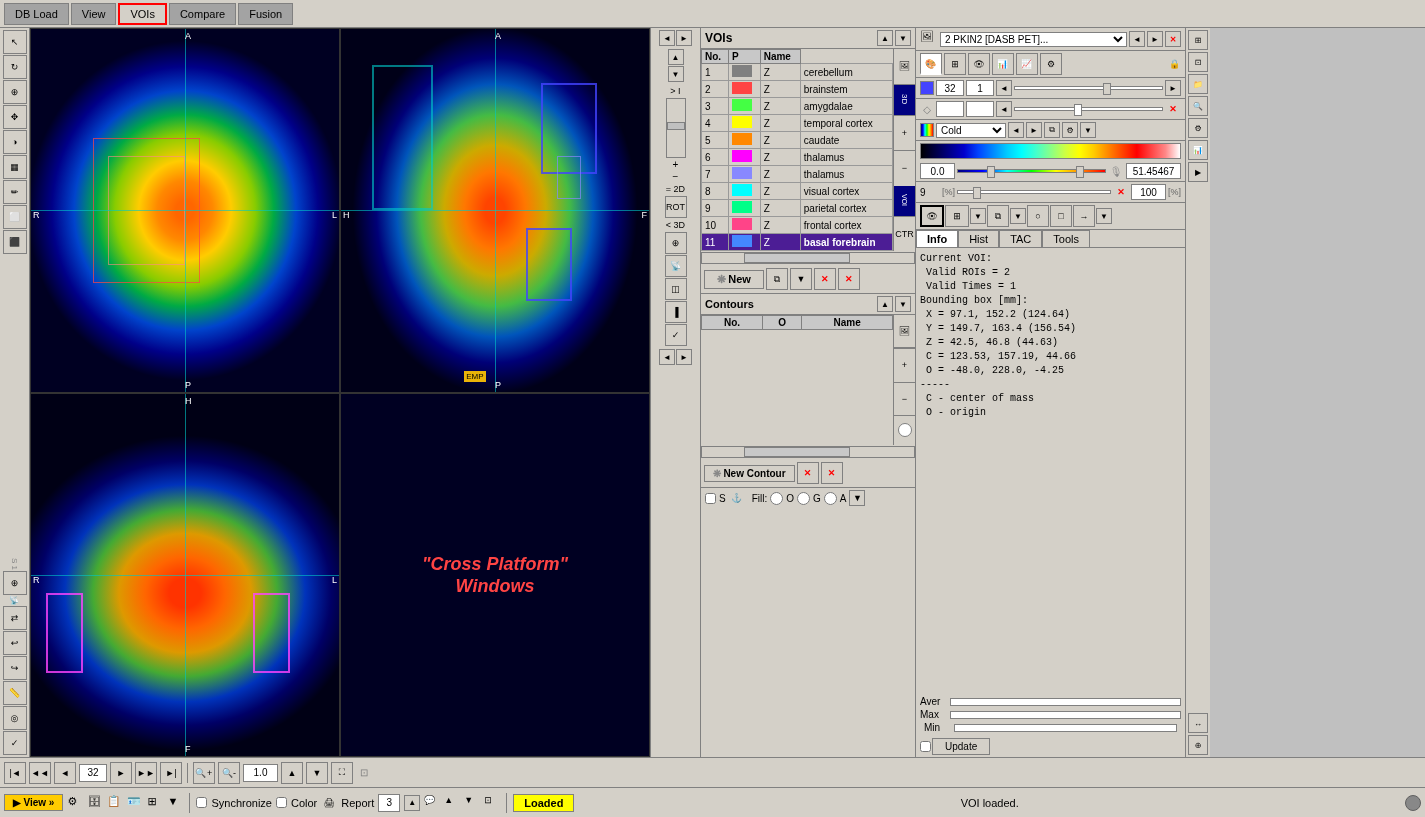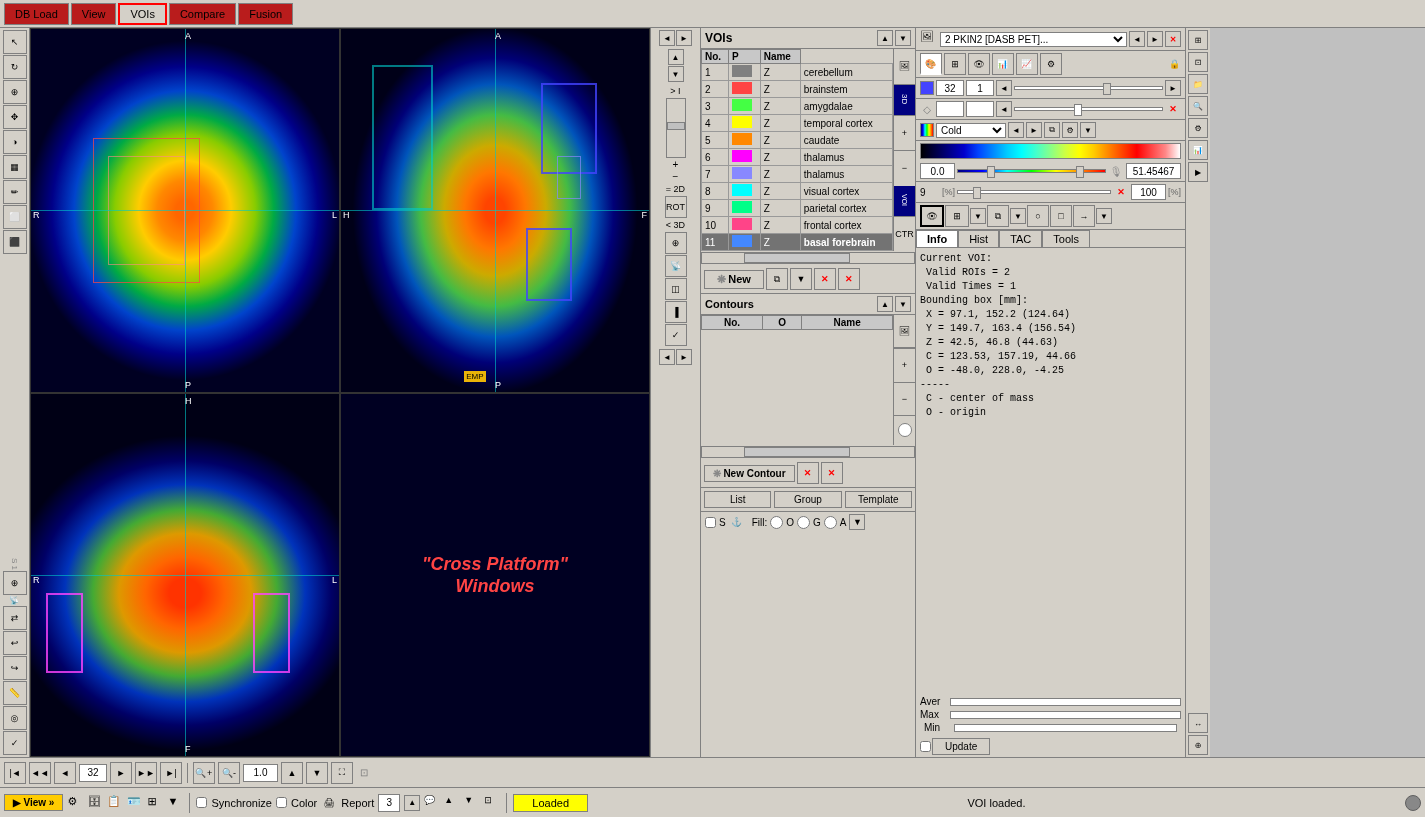--- a/index.html
+++ b/index.html
@@ -1,20 +1,20 @@
 <!DOCTYPE html>
 <html><head>
   <meta charset="utf-8">
   <style>
     * { box-sizing: border-box; margin: 0; padding: 0; }
     body { background: #c0c0c0; font-family: Arial, sans-serif; font-size: 11px; width: 1425px; height: 817px; overflow: hidden; }
 
     
     .menu-bar { display: flex; align-items: center; background: #d4d0c8; border-bottom: 1px solid #808080; height: 28px; padding: 2px 4px; gap: 2px; }
-    .menu-btn { padding: 2px 10px; border: 1px solid #808080; background: #b91c1c; cursor: pointer; font-size: 11px; height: 22px; }
+    .menu-btn { padding: 2px 10px; border: 1px solid #808080; background: #a3a3a3; cursor: pointer; font-size: 11px; height: 22px; }
     .menu-btn.active { border: 2px solid #ff0000; background: #d4d0c8; }
 
     
     .tool-sidebar { width: 30px; background: #d4d0c8; display: flex; flex-direction: column; align-items: center; padding: 2px; gap: 1px; border-right: 1px solid #808080; }
     .tool-btn { width: 24px; height: 24px; background: #d4d0c8; border: 1px solid #808080; cursor: pointer; display: flex; align-items: center; justify-content: center; font-size: 9px; }
 
     
     .voi-table { width: 100%; border-collapse: collapse; font-size: 10px; }
     .voi-table th { background: #c8c8c8; border: 1px solid #808080; padding: 1px 3px; text-align: left; }
     .voi-table td { border: 1px solid #999; padding: 1px 3px; }
@@ -281,21 +281,21 @@
                 <td><div style="width: 20px; height: 12px; background: rgb(0, 255, 136); display: inline-block;"></div></td>
                 <td>Z</td>
                 <td>parietal cortex</td>
               </tr>
               <tr>
                 <td>10</td>
                 <td><div style="width: 20px; height: 12px; background: rgb(255, 68, 136); display: inline-block;"></div></td>
                 <td>Z</td>
                 <td>frontal cortex</td>
               </tr>
-              <tr style="background: #737373;">
+              <tr style="background: #4c1d95;">
                 <td style="color: white;">11</td>
                 <td><div style="width: 20px; height: 12px; background: rgb(68, 136, 255); display: inline-block;"></div></td>
                 <td style="color: white;">Z</td>
                 <td style="color: white; font-weight: bold;">basal forebrain</td>
               </tr>
             </tbody>
         </table>
       </div>
 
       <div style="display:flex; flex-direction:column; width:22px; border-left:1px solid #808080;">
@@ -363,25 +363,20 @@
 
     <div style="display:flex; align-items:center; padding:3px; gap:2px; border-bottom:1px solid #808080;">
       <button style="display:flex; align-items:center; gap:2px; padding:2px 8px; background:#d4d0c8; border:1px solid #808080; cursor:pointer; font-size:10px; font-weight:bold;">
         <span style="color:#888;">❋</span>
         <span>New Contour</span>
       </button>
       <div style="width:22px; height:22px; background:#d4d0c8; border:1px solid #808080; cursor:pointer; display:flex; align-items:center; justify-content:center; font-size:9px; color:#ff0000; font-weight:bold;">✕</div>
       <div style="width:22px; height:22px; background:#d4d0c8; border:1px solid #808080; cursor:pointer; display:flex; align-items:center; justify-content:center; font-size:9px; color:#ff0000; font-weight:bold;">✕</div>
     </div>
 
-    <div style="display:flex; gap:3px; padding:3px; border-bottom:1px solid #808080;">
-      <button style="flex:1; padding:2px 4px; background:#d4d0c8; border:1px solid #808080; cursor:pointer; font-size:10px;">List</button>
-      <button style="flex:1; padding:2px 4px; background:#d4d0c8; border:1px solid #808080; cursor:pointer; font-size:10px;">Group</button>
-      <button style="flex:1; padding:2px 4px; background:#d4d0c8; border:1px solid #808080; cursor:pointer; font-size:10px;">Template</button>
-    </div>
 
     <div style="display:flex; align-items:center; padding:2px 4px; gap:3px; font-size:10px;">
       <input type="checkbox" style="">
       <span>S</span>
       <div style="width:16px; height:16px; cursor:pointer; display:flex; align-items:center; justify-content:center; font-size:9px;">⚓</div>
       <span style="margin-left:4px;">Fill:</span>
       <input type="radio" name="fill" style="">
         <span>O</span>
       <input type="radio" name="fill" style="">
         <span>G</span>
@@ -573,16 +568,16 @@
   <span>Color</span>
   <div style="width:16px; height:16px; cursor:pointer; font-size:9px; display:flex; align-items:center; justify-content:center;">🖨</div>
   <span>Report</span>
   <input type="text" style="width: 22px; height: 18px; border: 1px solid rgb(128, 128, 128); text-align: center; font-size: 10px;" value="3">
   <div style="width:16px; height:16px; background:#d4d0c8; border:1px solid #808080; cursor:pointer; font-size:8px; display:flex; align-items:center; justify-content:center;">▲</div>
   <div style="width:16px; height:16px; cursor:pointer; font-size:9px;">💬</div>
   <div style="width:16px; height:16px; cursor:pointer; font-size:9px;">▲</div>
   <div style="width:16px; height:16px; cursor:pointer; font-size:9px;">▼</div>
   <div style="width:16px; height:16px; cursor:pointer; font-size:9px;">⊡</div>
   <div class="tb-sep"></div>
-  <div style="background:#ffff00; border:1px solid #808080; padding:2px 18px; font-weight:normal; font-size:11px;">Loaded</div>
+  <div style="background:#ffff00; border:1px solid #808080; padding:2px 10px; font-weight:bold; font-size:11px;">Loaded</div>
   <div style="flex:1; text-align:center; font-size:11px;">VOI loaded.</div>
   <div style="width:16px; height:16px; border-radius:50%; background:#888; border:1px solid #606060;"></div>
 </div>
 
 </body></html>

